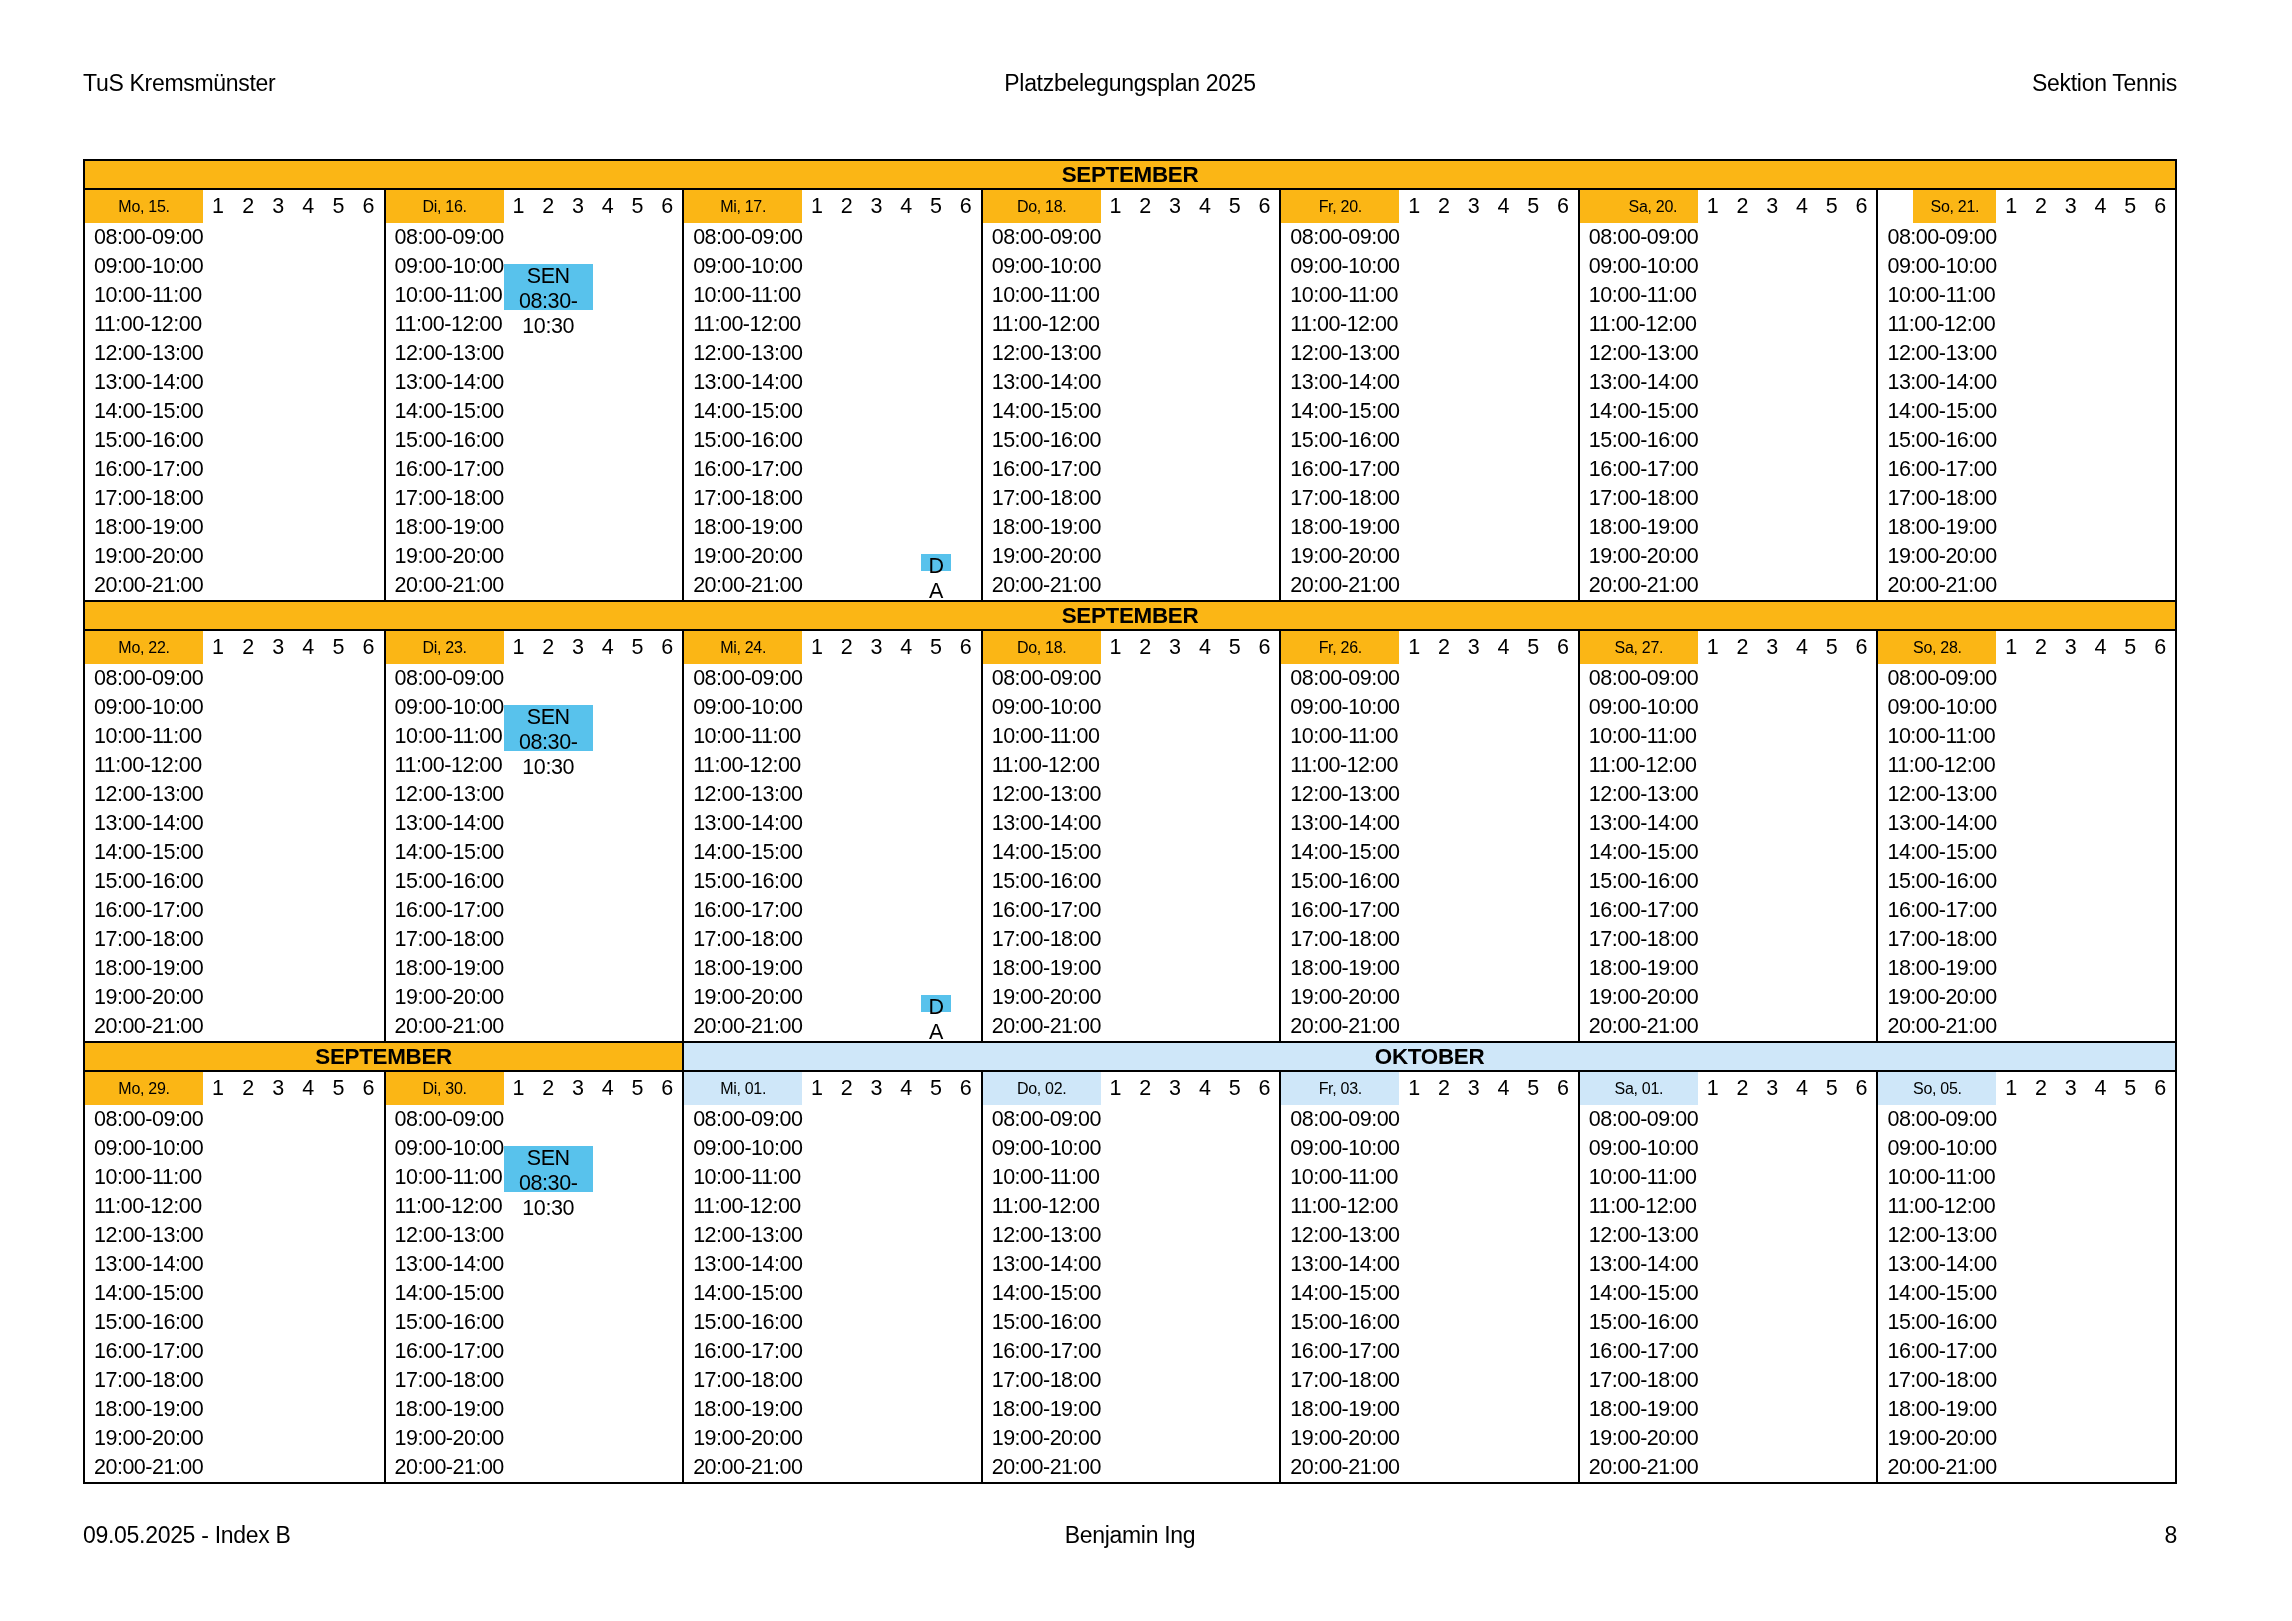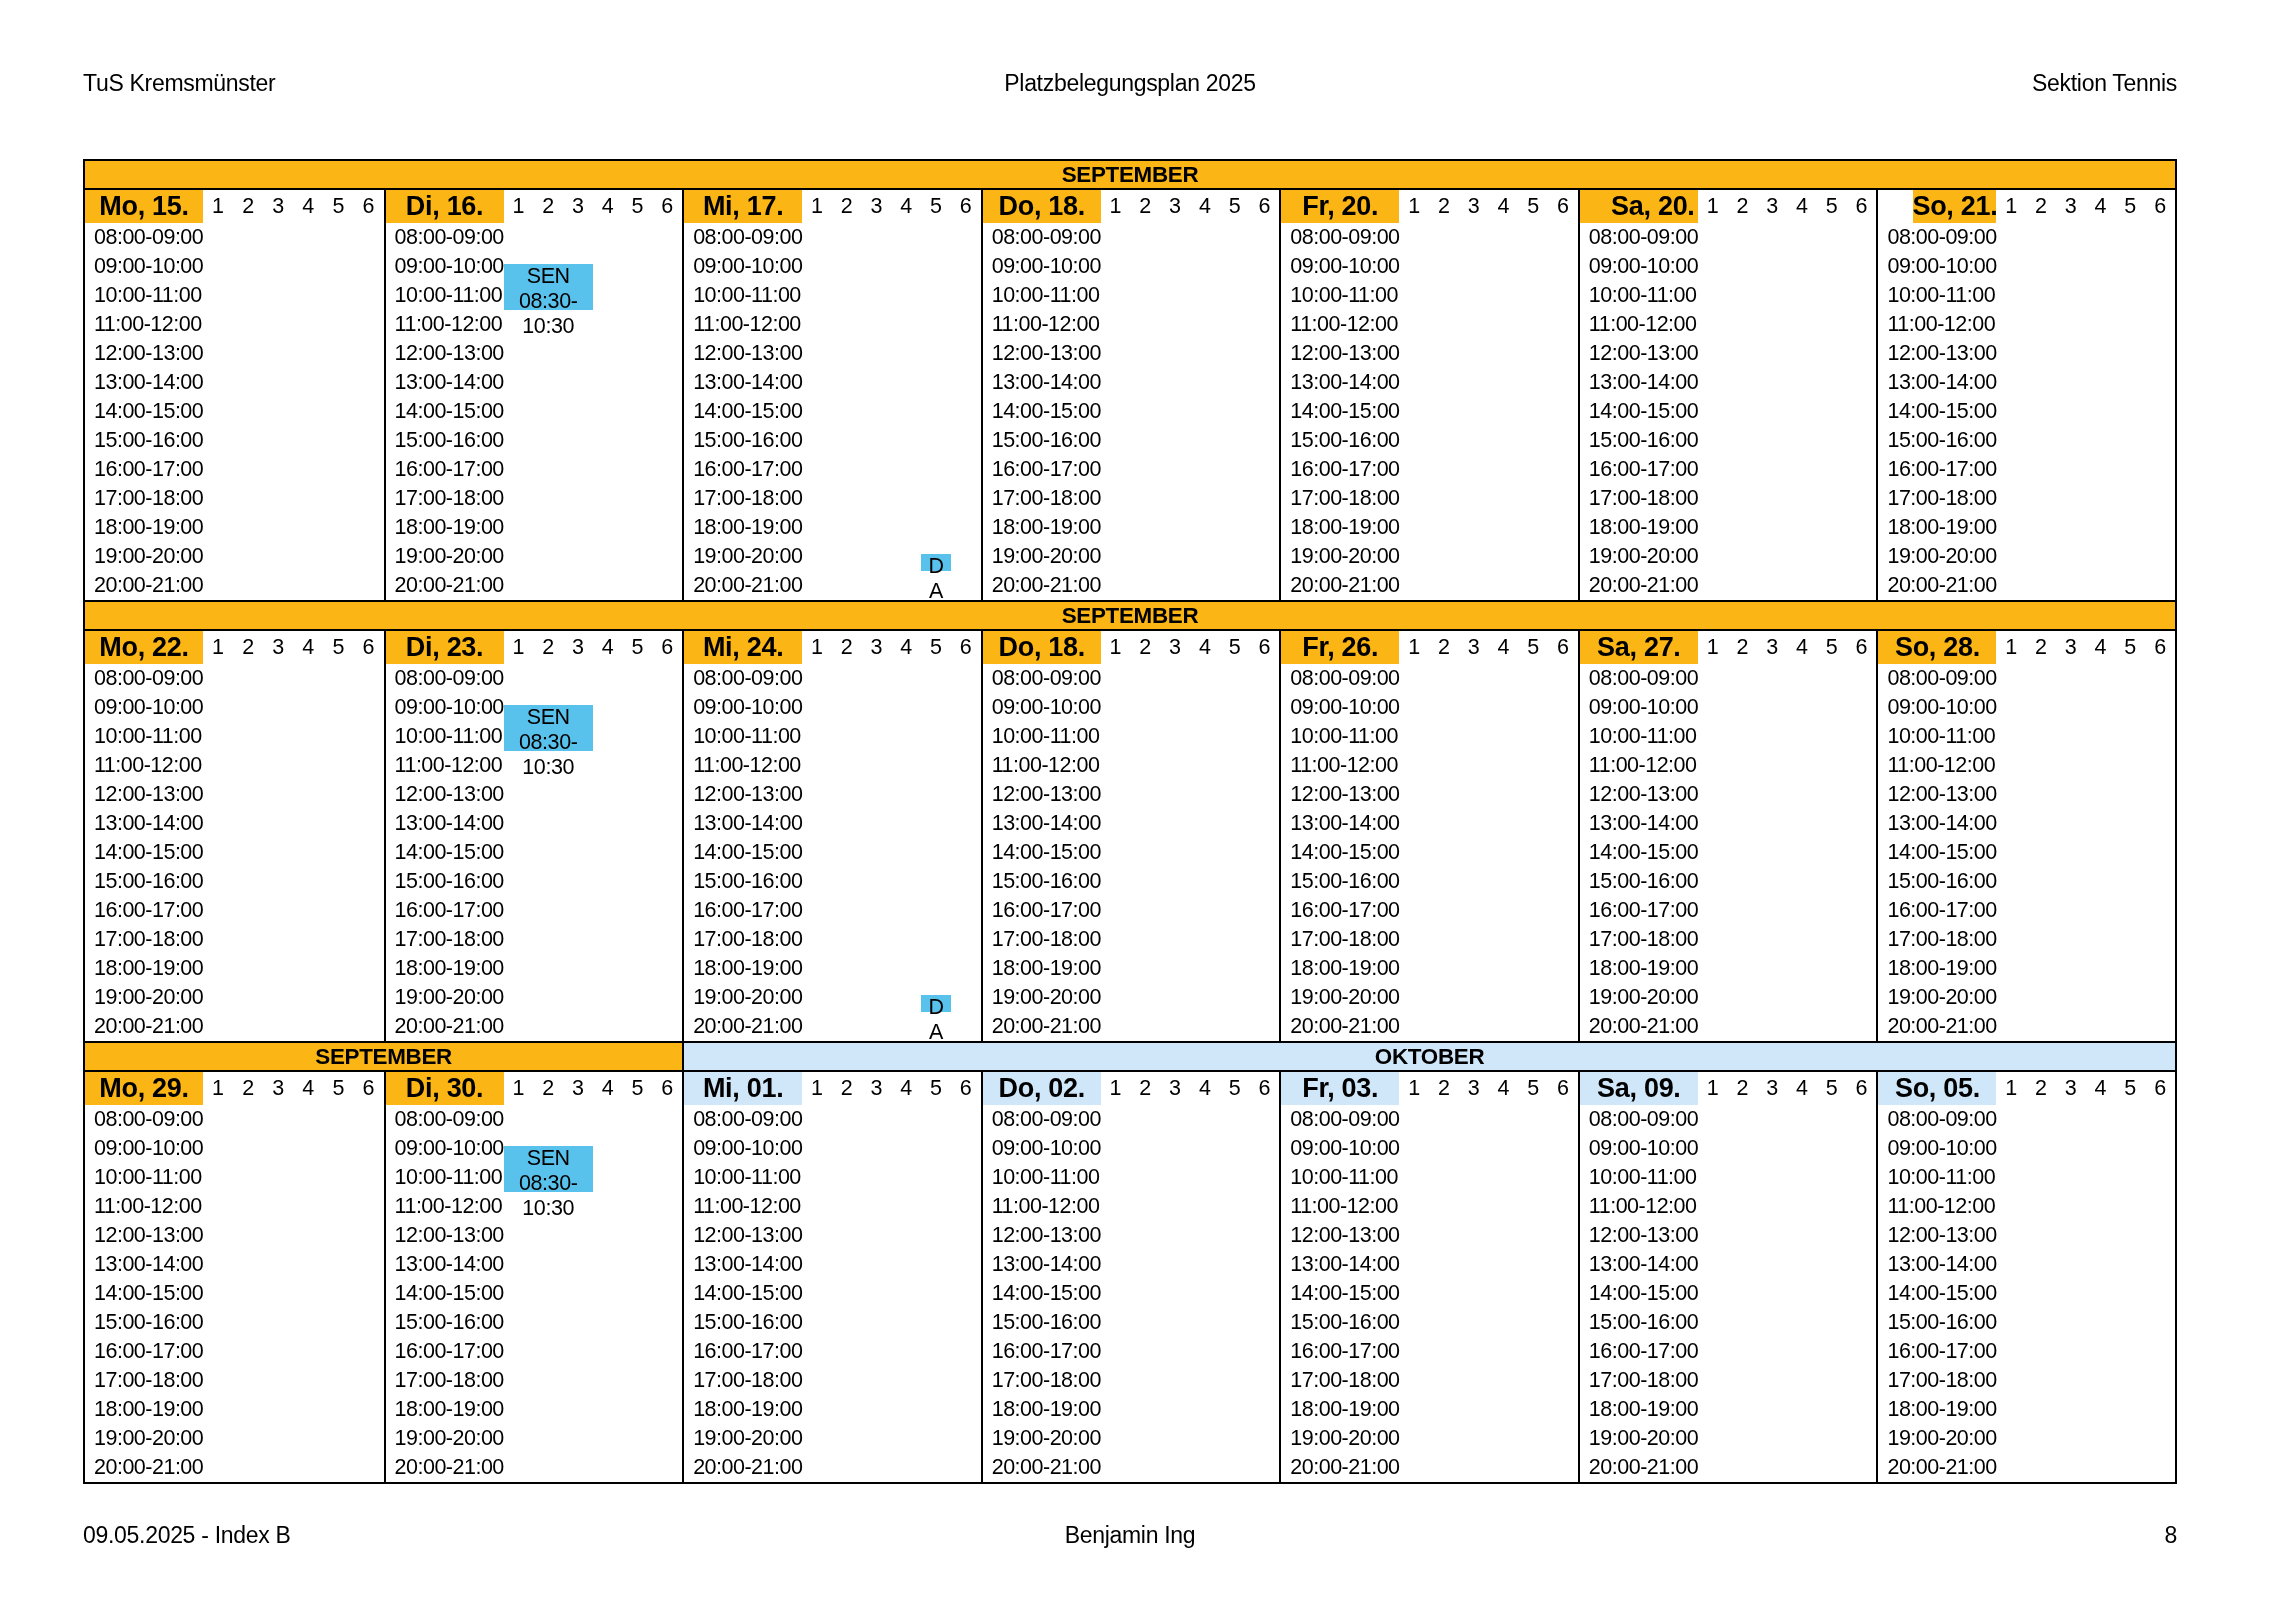--- a/index.html
+++ b/index.html
@@ -51,21 +51,21 @@
   .day-col {
     display: grid;
     grid-template-columns: 118px repeat(6, 1fr);
     grid-template-rows: 33px repeat(13, 29px);
   }
   .day-col + .day-col { border-left: 2.7px solid #000; }
 
   .day-date {
     grid-column: 1; grid-row: 1;
     display: flex; align-items: center; justify-content: center;
-    font-weight: 700; font-size: 27px; letter-spacing: -0.3px;
+    font-weight: 400; font-size: 16px; letter-spacing: -0.3px;
     white-space: nowrap;
   }
   .court-num {
     grid-row: 1;
     display: flex; align-items: center; justify-content: center;
     font-size: 21.5px;
   }
   .time-label {
     grid-column: 1;
     display: flex; align-items: center;
@@ -547,21 +547,21 @@
           <div class="time-label" style="grid-row: 7;">13:00-14:00</div>
           <div class="time-label" style="grid-row: 8;">14:00-15:00</div>
           <div class="time-label" style="grid-row: 9;">15:00-16:00</div>
           <div class="time-label" style="grid-row: 10;">16:00-17:00</div>
           <div class="time-label" style="grid-row: 11;">17:00-18:00</div>
           <div class="time-label" style="grid-row: 12;">18:00-19:00</div>
           <div class="time-label" style="grid-row: 13;">19:00-20:00</div>
           <div class="time-label" style="grid-row: 14;">20:00-21:00</div>
         </div>
         <div class="day-col">
-          <div class="day-date" style="background: rgb(207, 231, 249);">Sa, 09.</div>
+          <div class="day-date" style="background: rgb(207, 231, 249);">Sa, 01.</div>
           <div class="court-num" style="grid-column: 2;">1</div>
           <div class="court-num" style="grid-column: 3;">2</div>
           <div class="court-num" style="grid-column: 4;">3</div>
           <div class="court-num" style="grid-column: 5;">4</div>
           <div class="court-num" style="grid-column: 6;">5</div>
           <div class="court-num" style="grid-column: 7;">6</div>
           <div class="time-label" style="grid-row: 2;">08:00-09:00</div>
           <div class="time-label" style="grid-row: 3;">09:00-10:00</div>
           <div class="time-label" style="grid-row: 4;">10:00-11:00</div>
           <div class="time-label" style="grid-row: 5;">11:00-12:00</div>

